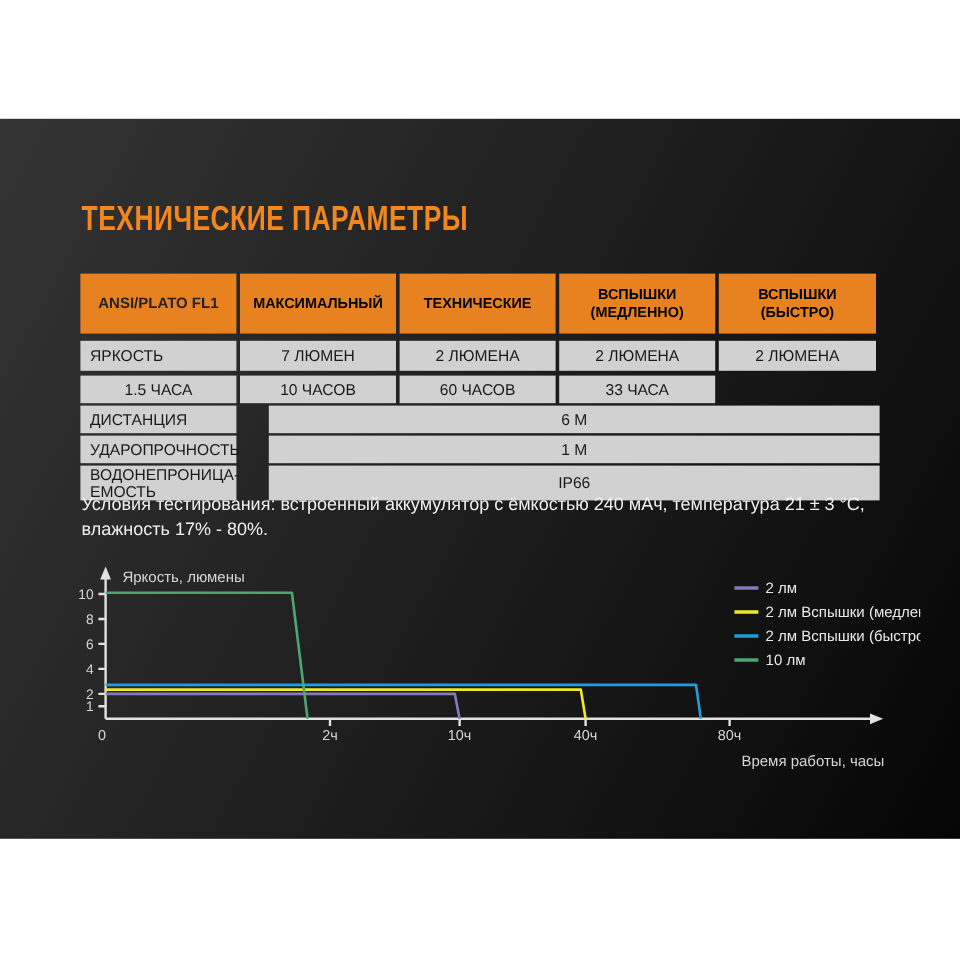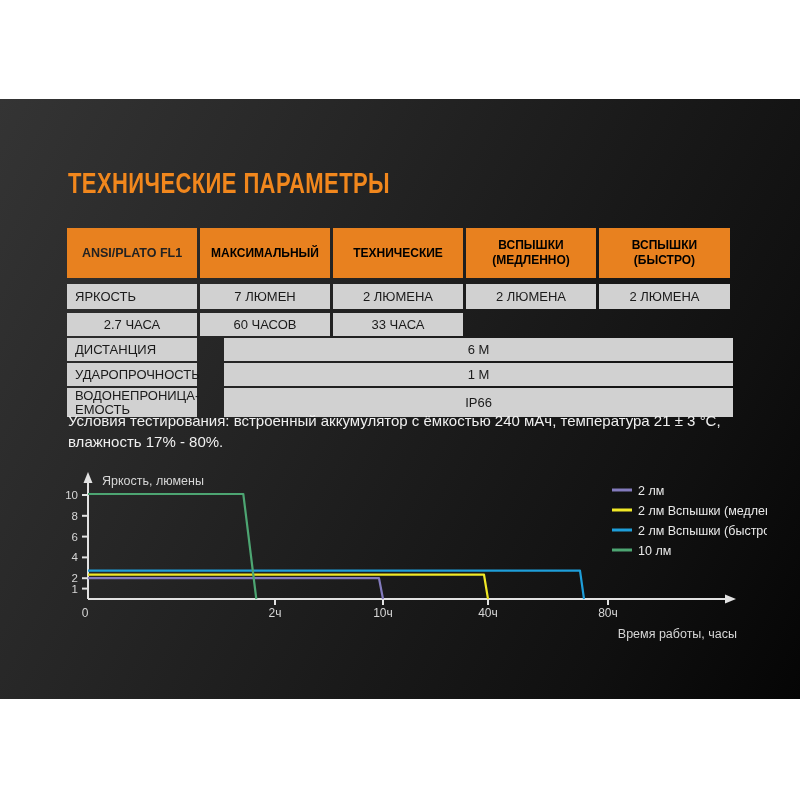--- a/index.html
+++ b/index.html
@@ -71,21 +71,22 @@
 
     <div class="t-row r1">
       <div class="c lab">ЯРКОСТЬ</div>
       <div class="c">7 ЛЮМЕН</div>
       <div class="c">2 ЛЮМЕНА</div>
       <div class="c">2 ЛЮМЕНА</div>
       <div class="c">2 ЛЮМЕНА</div>
     </div>
 
     <div class="t-row r2">
-      <div class="c">2.7 ЧАСА</div>
+      <div class="c">1.5 ЧАСА</div>
+      <div class="c">10 ЧАСОВ</div>
       <div class="c">60 ЧАСОВ</div>
       <div class="c">33 ЧАСА</div>
     </div>
 
     <div class="t-row merged r3">
       <div class="c lab">ДИСТАНЦИЯ</div>
       <div class="c">6 М</div>
     </div>
 
     <div class="t-row merged r4">

